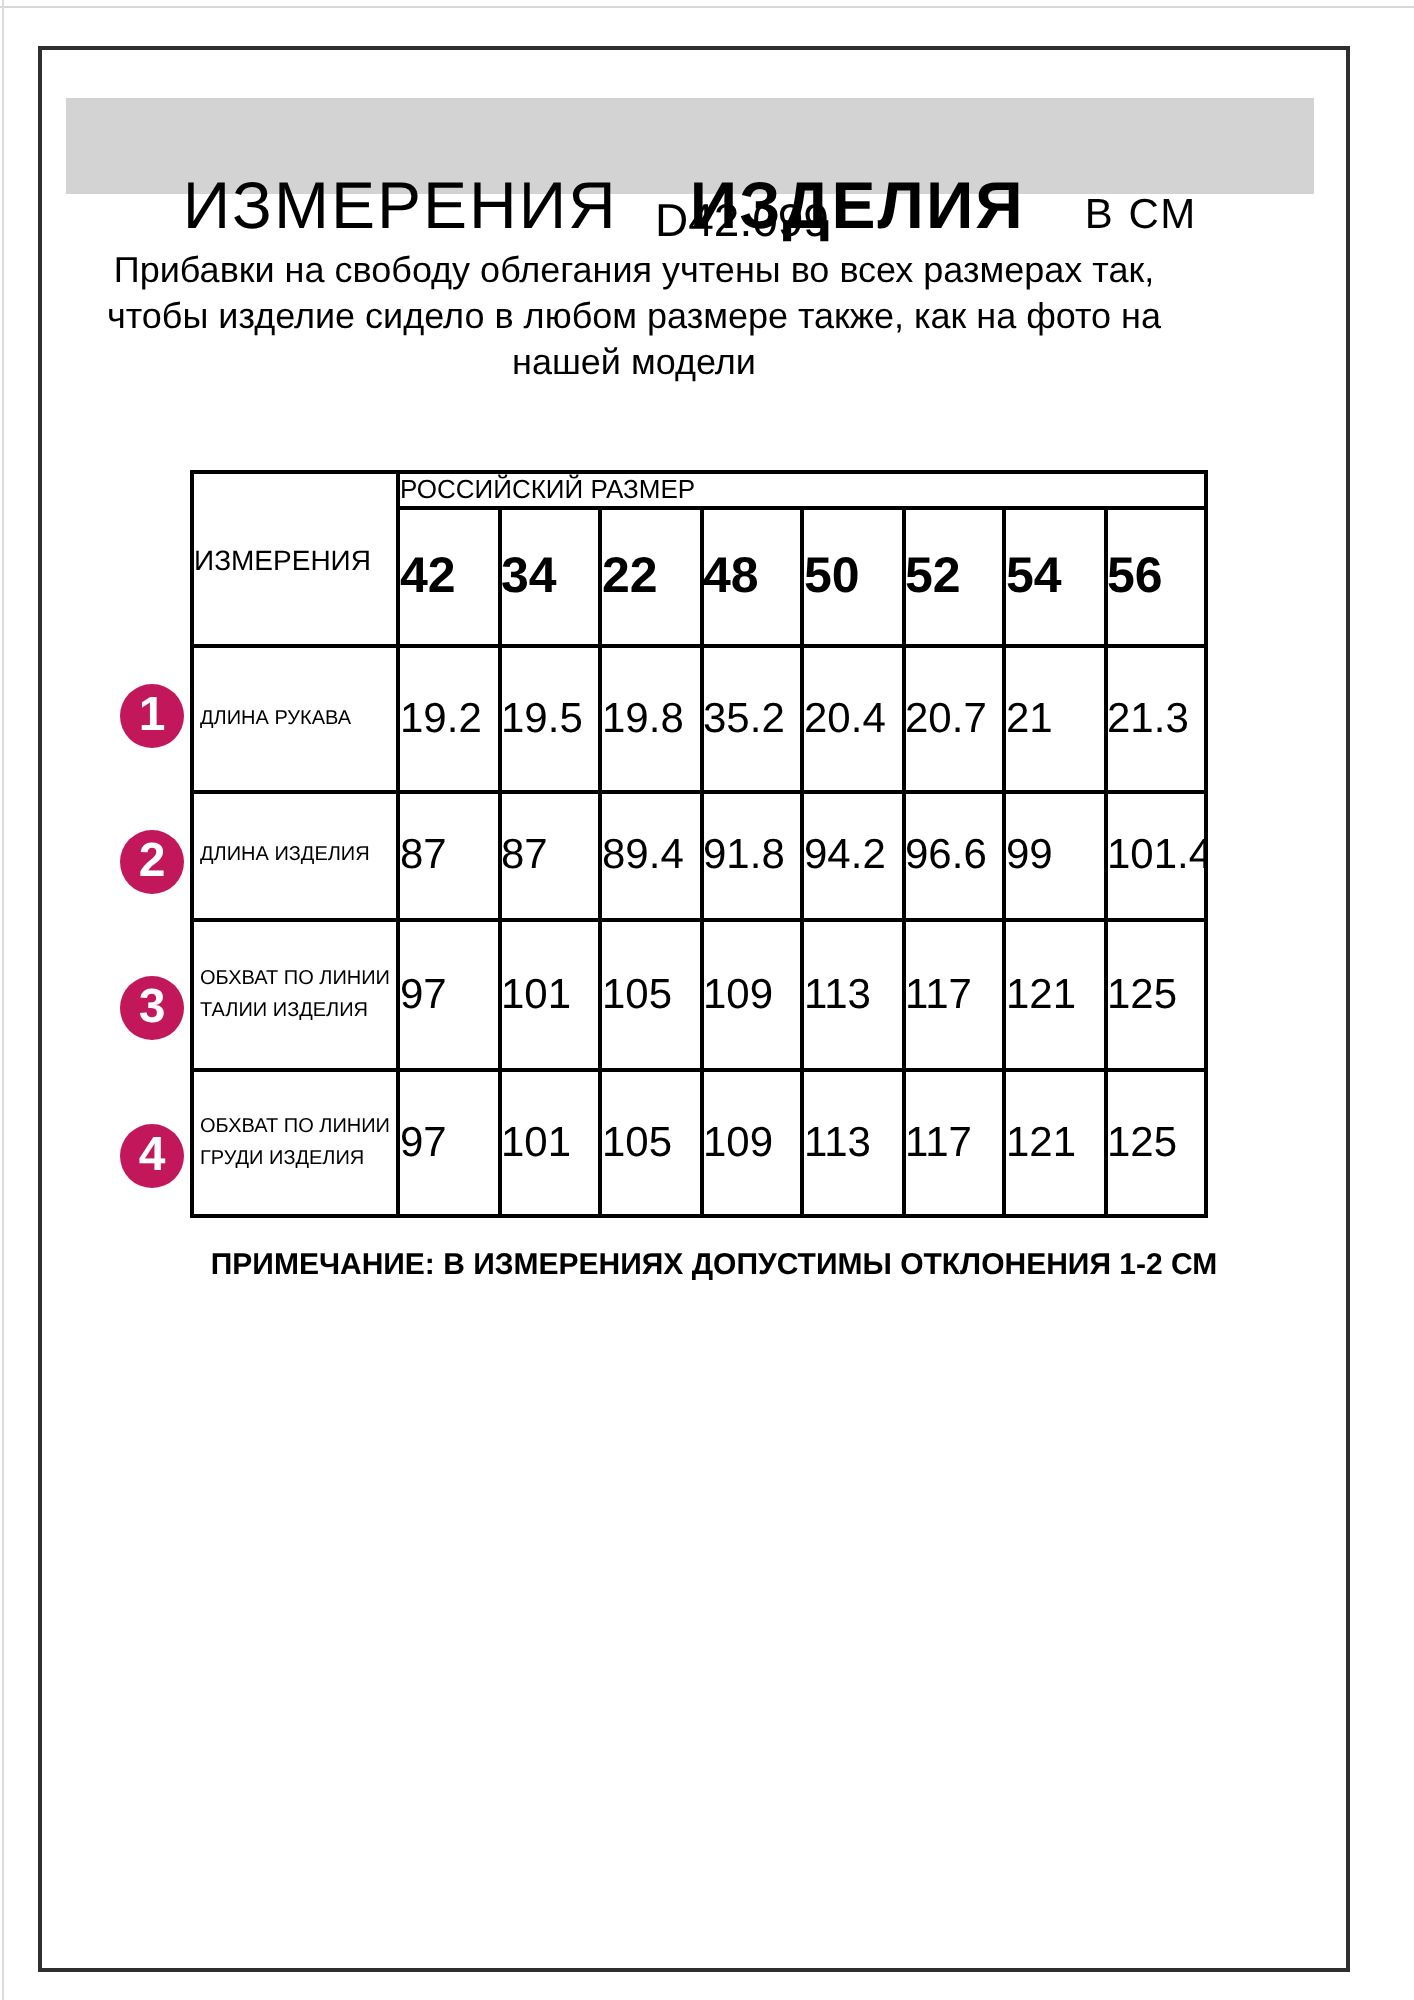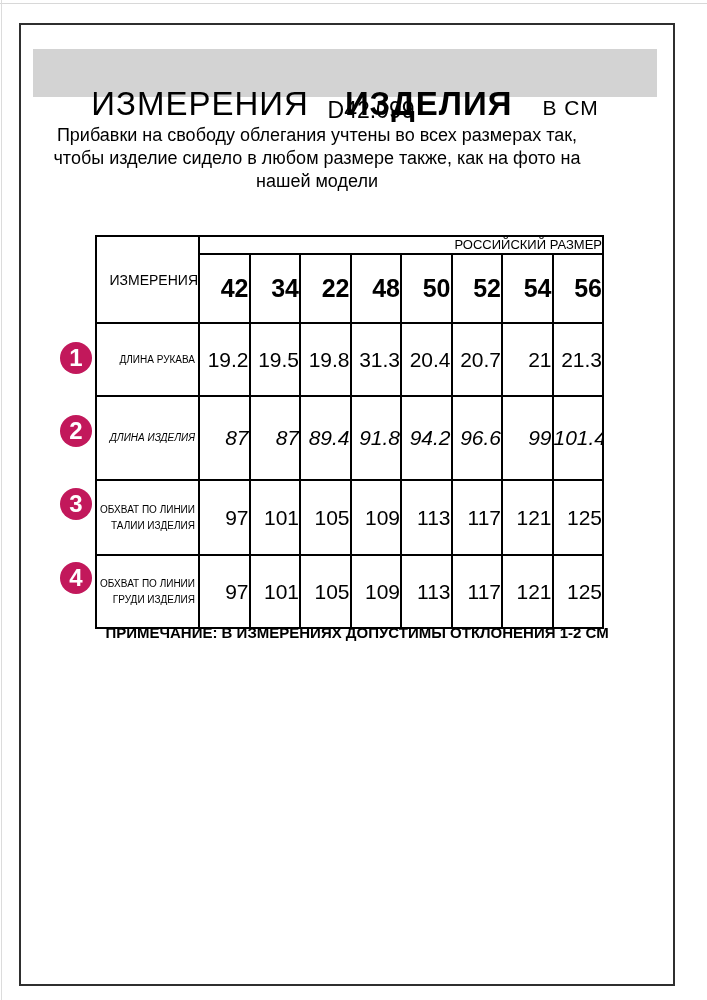--- a/index.html
+++ b/index.html
@@ -45,29 +45,29 @@
     display: inline-block; max-width: 540px;
     font-size: 18px; line-height: 23px; font-weight: 400;
   }
   .size-table {
     position: absolute; left: 95px; top: 235px;
     width: 509px;
     border-collapse: collapse; table-layout: fixed;
   }
   .size-table td {
     border: 2px solid #000;
-    text-align: right; vertical-align: middle;
+    text-align: left; vertical-align: middle;
     background: #fff;
     overflow: hidden;
   }
   .col-label { width: 103px; }
   .row-h1 td { height: 18px; }
   .row-sizes td { height: 69px; }
   .row-d1 td { height: 73px; }
-  .row-d2 td { height: 84px; font-style: italic; }
+  .row-d2 td { height: 64px; }
   .row-d3 td { height: 75px; }
   .row-d4 td { height: 73px; }
   td.corner { font-size: 14px; font-weight: 400; }
   td.size-group { font-size: 13px; line-height: 14px; font-weight: 400; }
   td.size-cell { font-size: 25px; font-weight: 700; }
   td.label-cell { font-size: 10px; line-height: 16px; font-weight: 400; padding: 12px 3px; }
   td.value-cell { font-size: 21px; font-weight: 400; }
   .badge {
     position: absolute; left: 60px; width: 32px; height: 32px;
     border-radius: 50%;
@@ -128,21 +128,21 @@
       <td class="size-cell">50</td>
       <td class="size-cell">52</td>
       <td class="size-cell">54</td>
       <td class="size-cell">56</td>
     </tr>
     <tr class="row-d1">
       <td class="label-cell">ДЛИНА РУКАВА</td>
       <td class="value-cell">19.2</td>
       <td class="value-cell">19.5</td>
       <td class="value-cell">19.8</td>
-      <td class="value-cell">31.3</td>
+      <td class="value-cell">35.2</td>
       <td class="value-cell">20.4</td>
       <td class="value-cell">20.7</td>
       <td class="value-cell">21</td>
       <td class="value-cell">21.3</td>
     </tr>
     <tr class="row-d2">
       <td class="label-cell">ДЛИНА ИЗДЕЛИЯ</td>
       <td class="value-cell">87</td>
       <td class="value-cell">87</td>
       <td class="value-cell">89.4</td>

